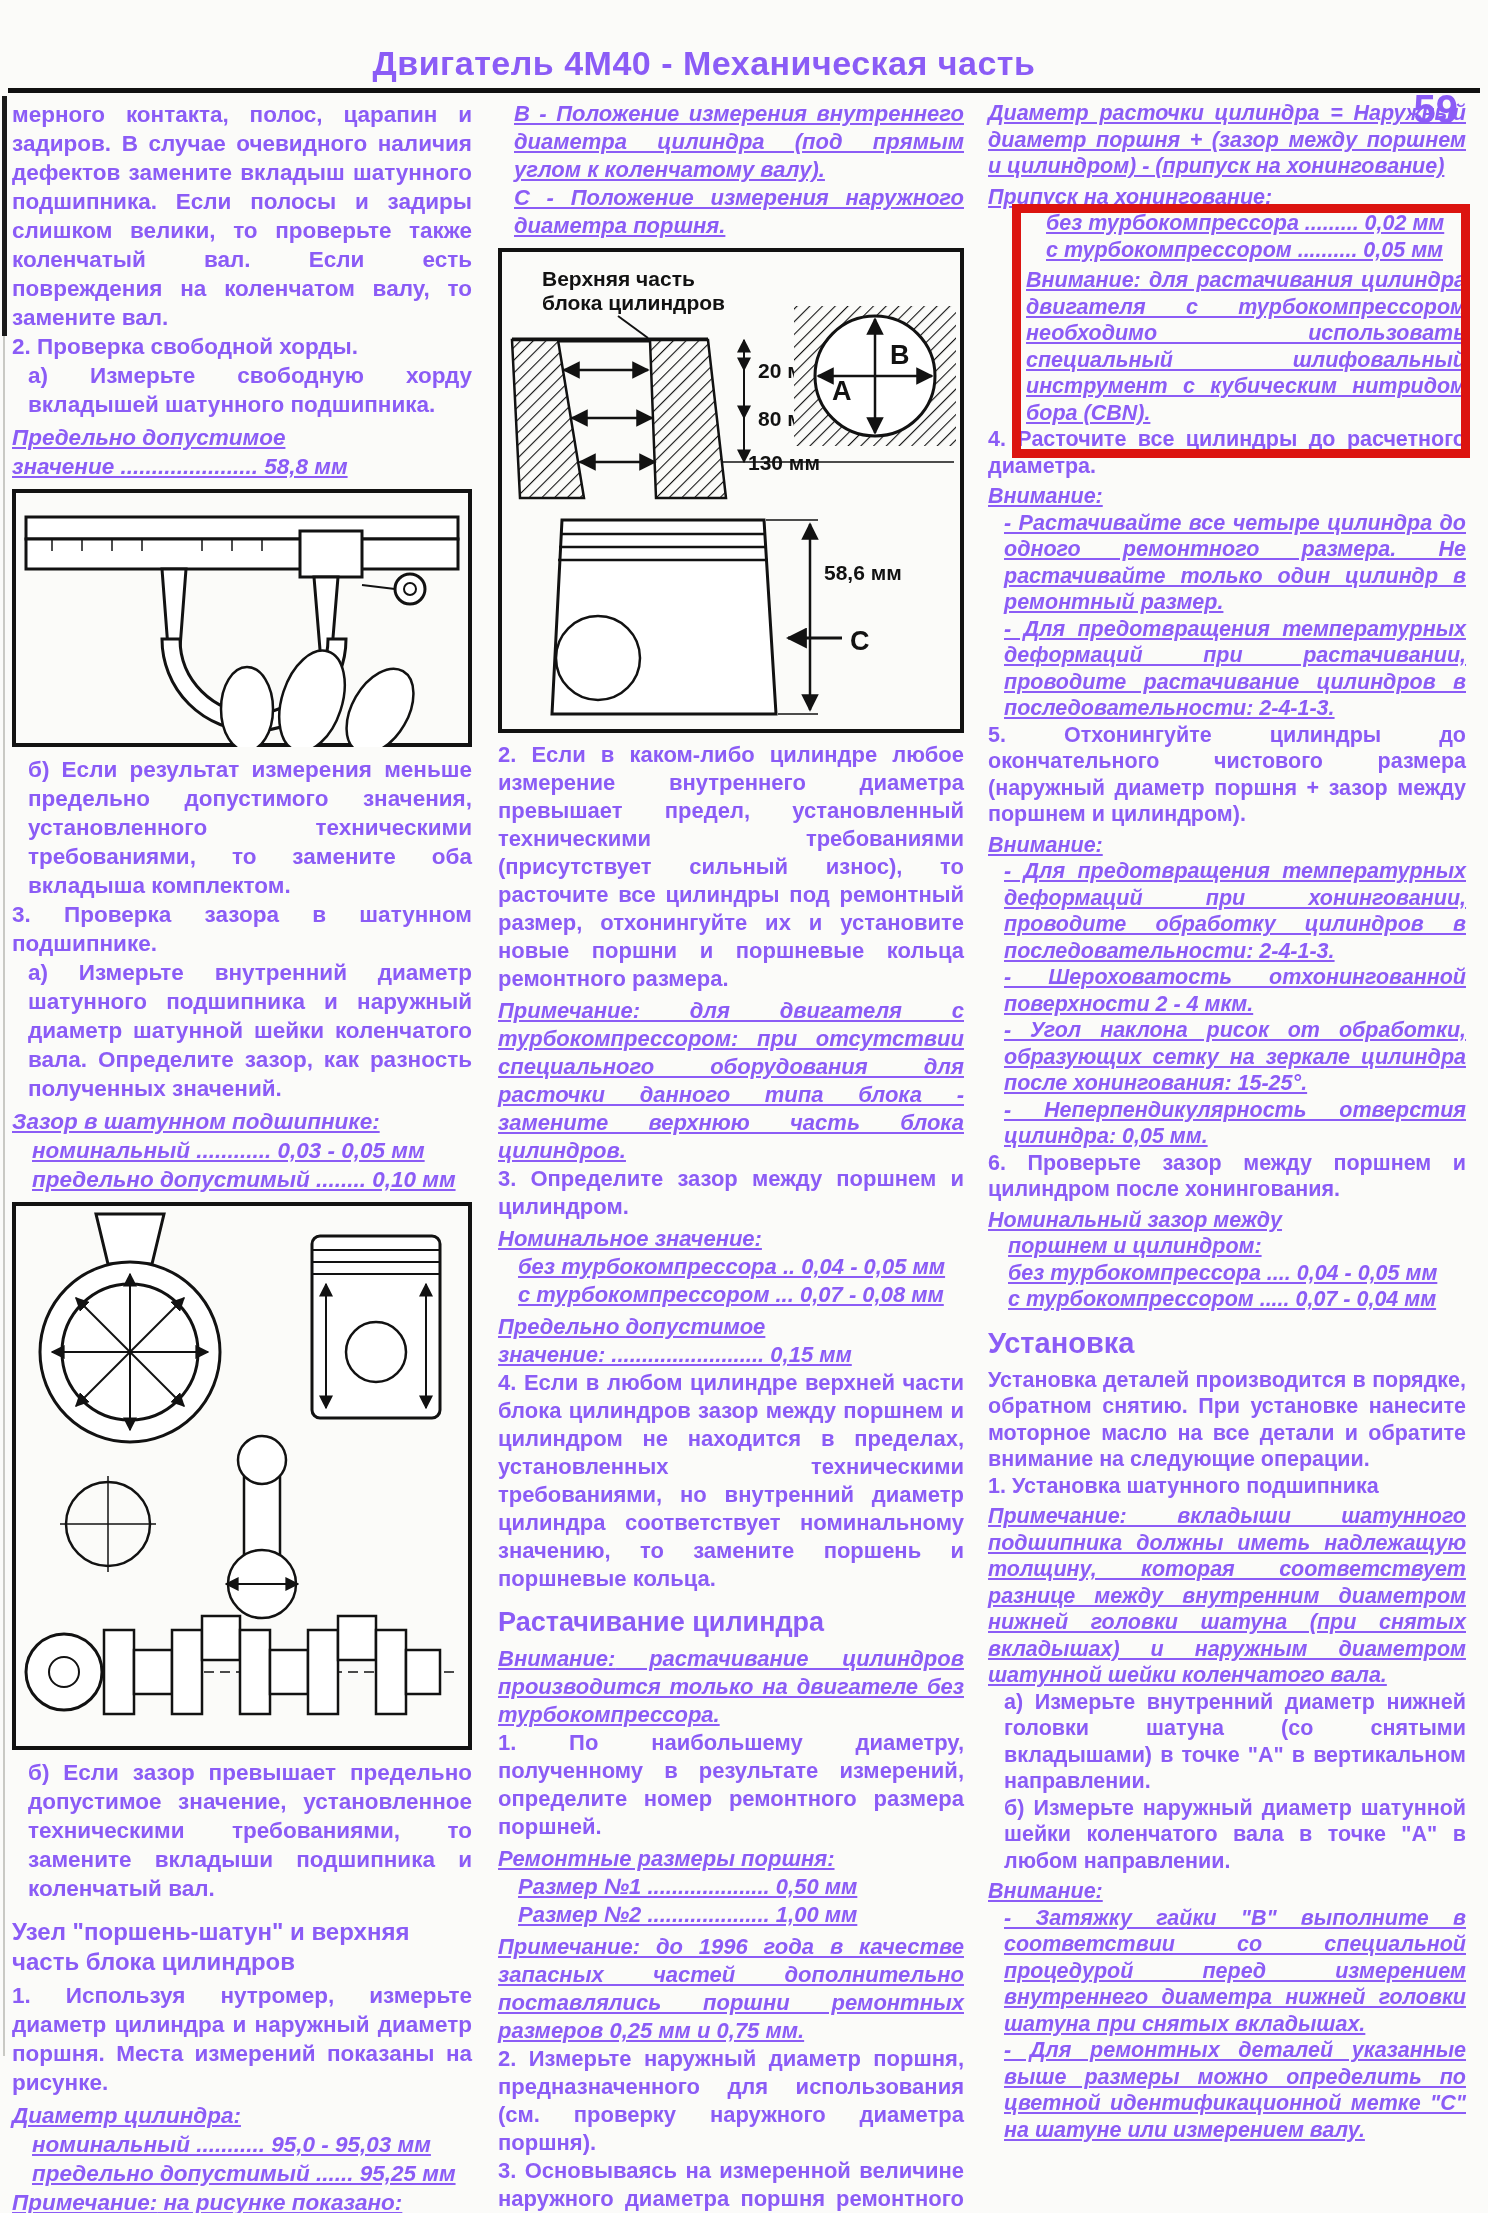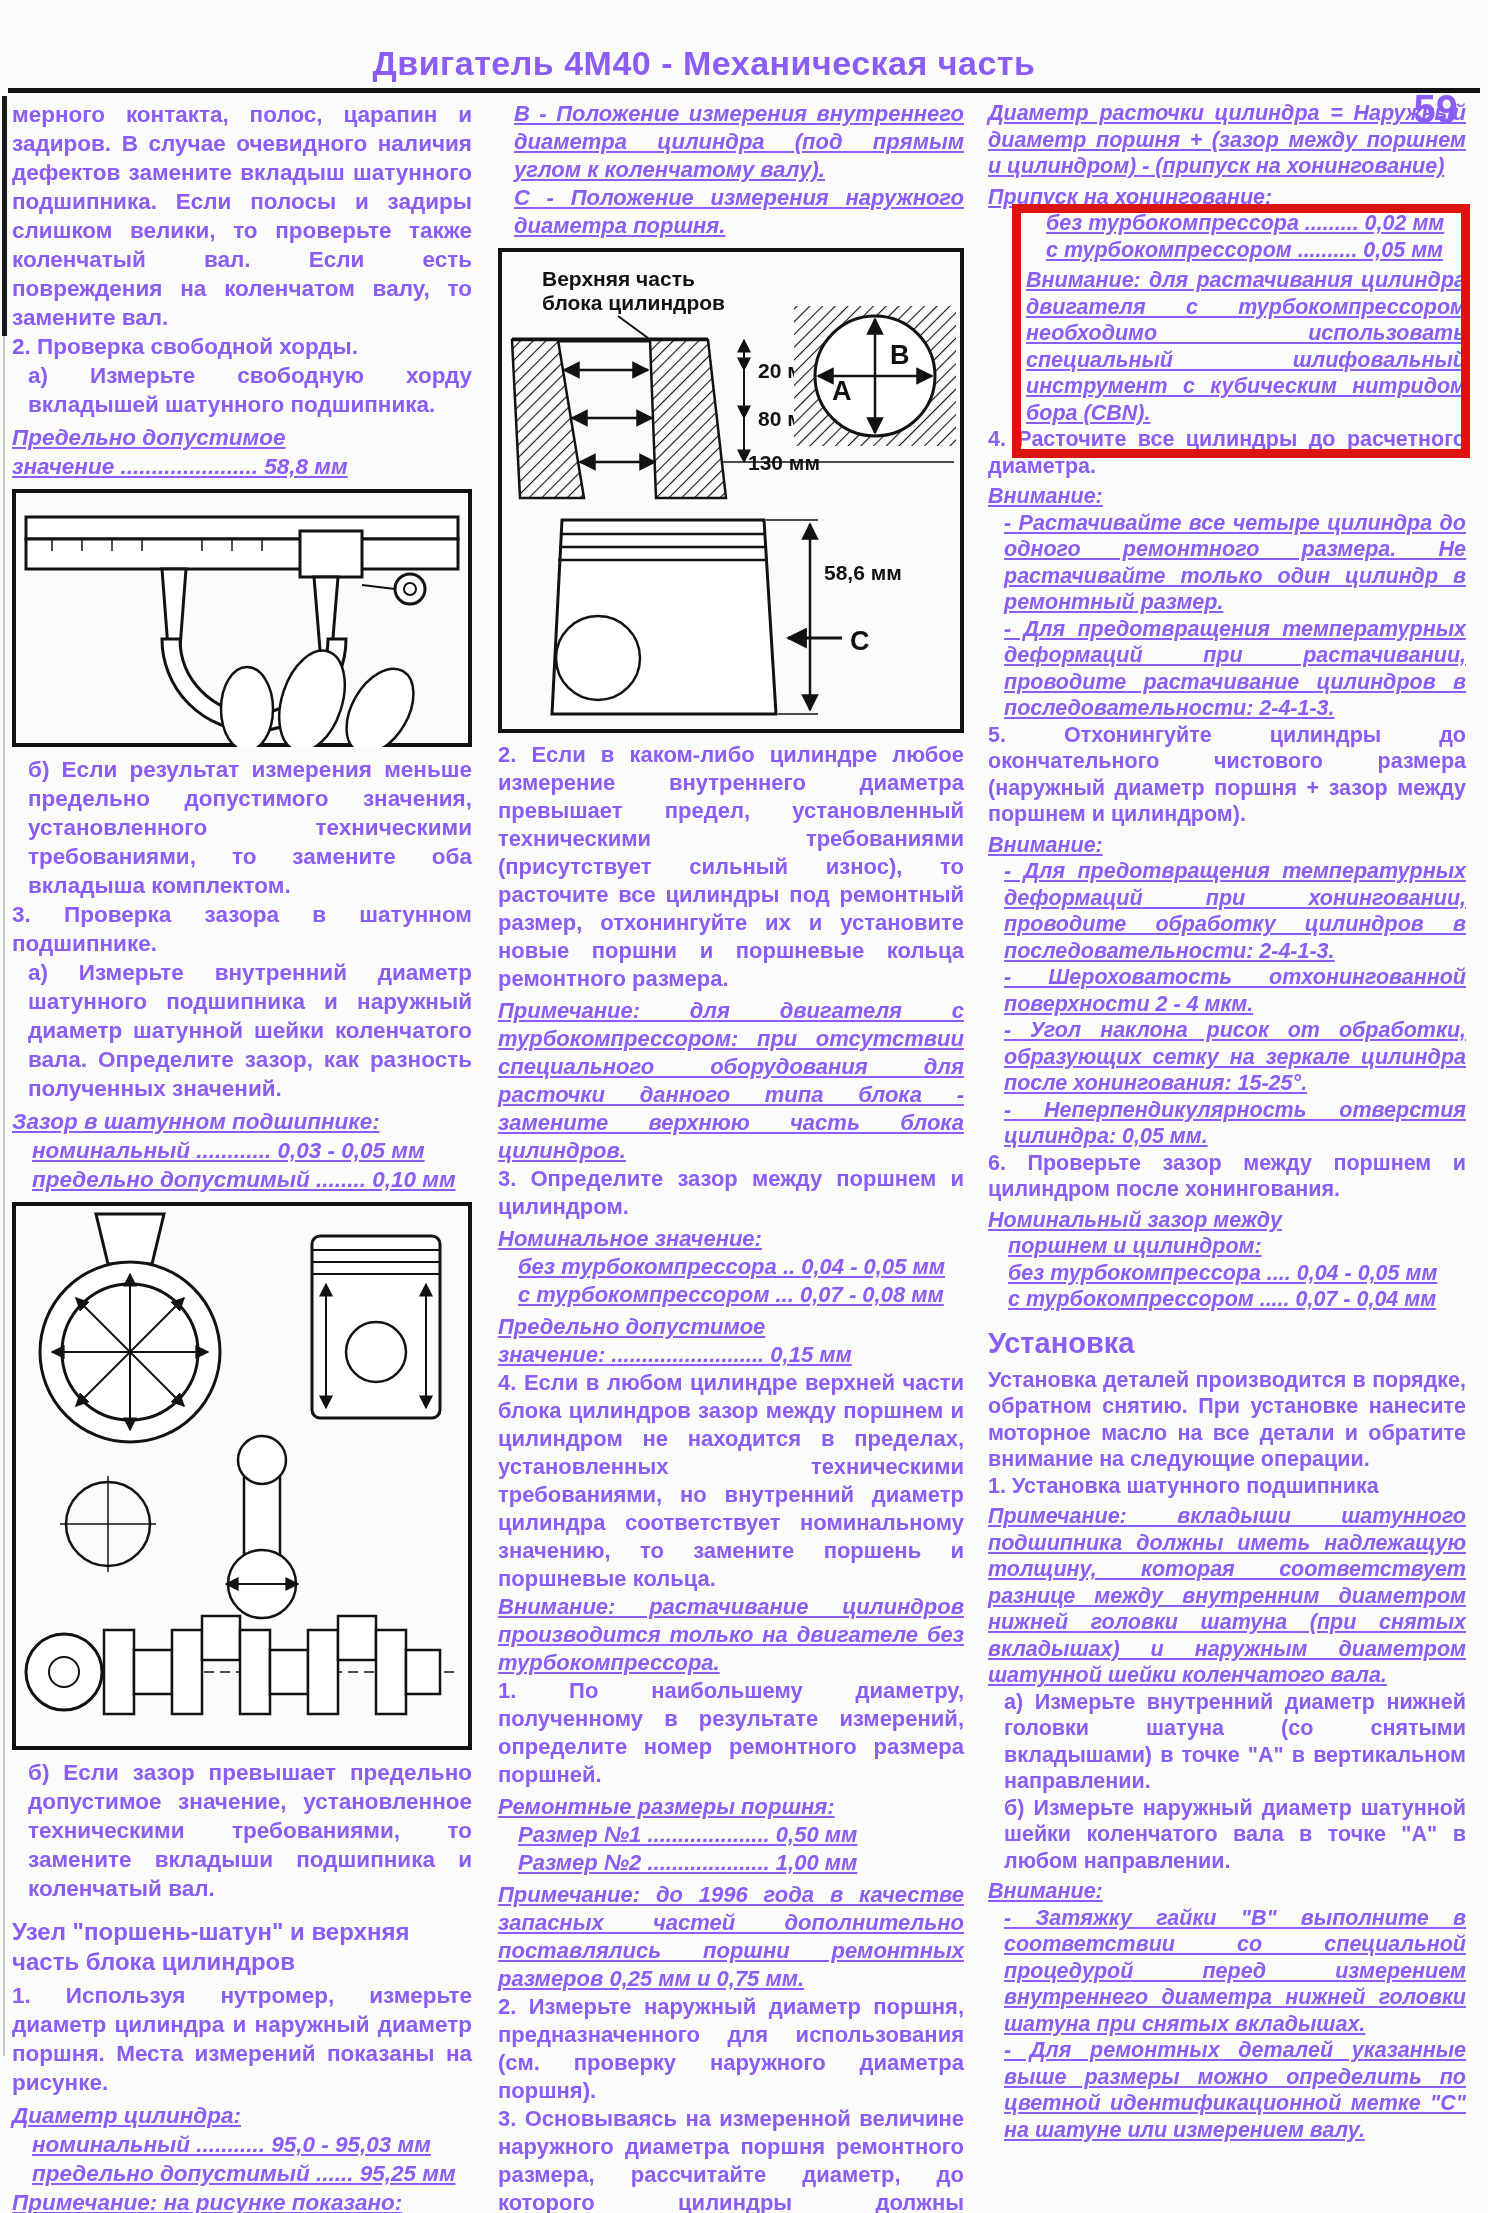--- a/index.html
+++ b/index.html
@@ -215,20 +215,21 @@
 
     <p>2. Если в каком-либо цилиндре любое измерение внутреннего диаметра превышает предел, установленный техническими требованиями (присутствует сильный износ), то расточите все цилиндры под ремонтный размер, отхонингуйте их и установите новые поршни и поршневые кольца ремонтного размера.</p>
     <p class="it mt4"><span class="ul">Примечание:</span><span> для двигателя с турбокомпрессором: при отсутствии специального оборудования для расточки данного типа блока - замените верхнюю часть блока цилиндров.</span></p>
     <p>3. Определите зазор между поршнем и цилиндром.</p>
     <p class="it spec mt4">Номинальное значение:</p>
     <p class="it spec ind">без турбокомпрессора .. 0,04 - 0,05 мм</p>
     <p class="it spec ind">с турбокомпрессором ... 0,07 - 0,08 мм</p>
     <p class="it spec mt4">Предельно допустимое</p>
     <p class="it spec">значение: ......................... 0,15 мм</p>
     <p>4. Если в любом цилиндре верхней части блока цилиндров зазор между поршнем и цилиндром не находится в пределах, установленных техническими требованиями, но внутренний диаметр цилиндра соответствует номинальному значению, то замените поршень и поршневые кольца.</p>
+    <p class="hd-mid">Растачивание цилиндра</p>
     <p class="it"><span class="ul">Внимание:</span><span> растачивание цилиндров производится только на двигателе без турбокомпрессора.</span></p>
     <p>1. По наибольшему диаметру, полученному в результате измерений, определите номер ремонтного размера поршней.</p>
     <p class="it spec mt4">Ремонтные размеры поршня:</p>
     <p class="it spec ind">Размер №1 .................... 0,50 мм</p>
     <p class="it spec ind">Размер №2 .................... 1,00 мм</p>
     <p class="it mt4"><span class="ul">Примечание:</span><span> до 1996 года в качестве запасных частей дополнительно поставлялись поршни ремонтных размеров 0,25 мм и 0,75 мм.</span></p>
     <p>2. Измерьте наружный диаметр поршня, предназначенного для использования (см. проверку наружного диаметра поршня).</p>
     <p>3. Основываясь на измеренной величине наружного диаметра поршня ремонтного размера, рассчитайте диаметр, до которого цилиндры должны растачиваться.</p>
   </div>
 

